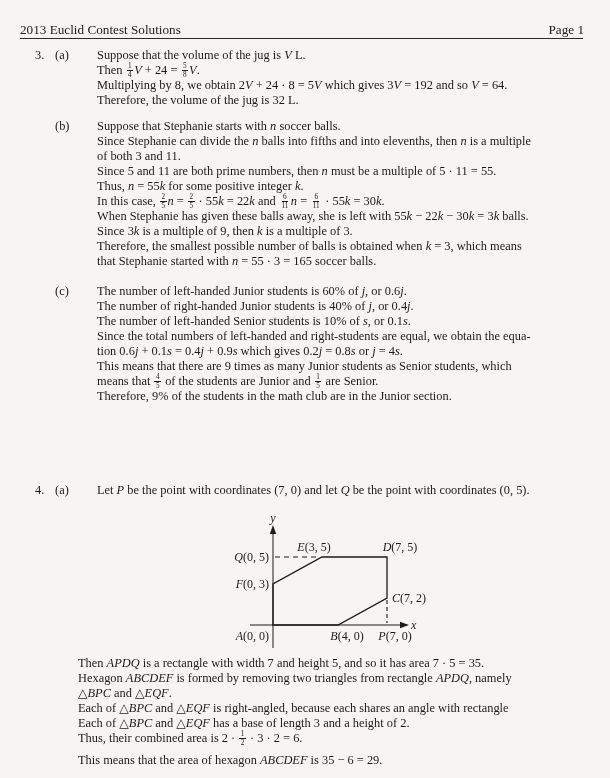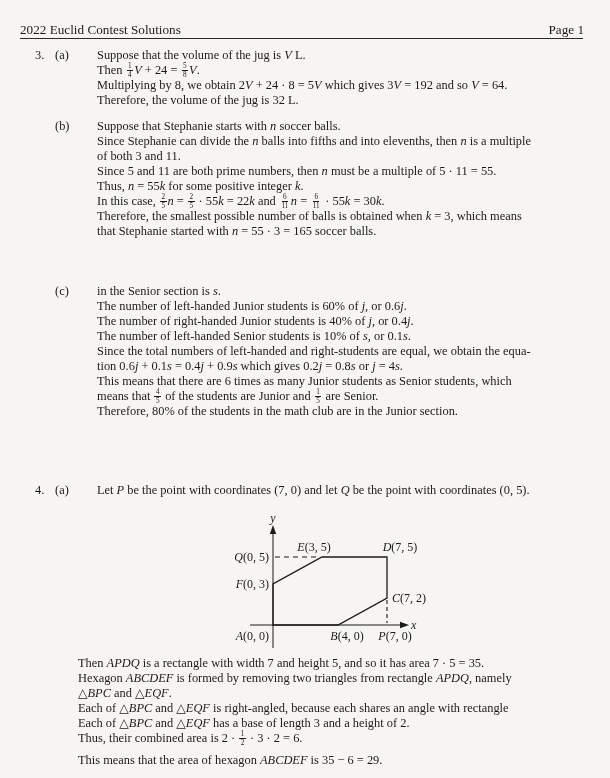--- a/index.html
+++ b/index.html
@@ -41,21 +41,21 @@
   .diagram .it{font-style:italic;}
   
   .after-lines .line:last-child{margin-top:7px;}
 </style>
 </head>
 <body>
 
 <div class="page">
 
   <div class="header">
-    <span>2022 Euclid Contest Solutions</span>
+    <span>2013 Euclid Contest Solutions</span>
     <span>Page 1</span>
   </div>
   <div class="rule"></div>
 
   <div class="block" style="top:48px">
     <span class="pnum">3.</span>
     <span class="plabel">(a)</span>
     <div class="lines">
         <div class="line">Suppose that the volume of the jug is <i>V</i> L.</div>
         <div class="line">Then <span class="frac">
@@ -84,43 +84,44 @@
           </span><i>n</i> = <span class="frac">
             <span class="fn">2</span>
             <span class="fd">5</span>
           </span> · 55<i>k</i> = 22<i>k</i> and <span class="frac">
             <span class="fn">6</span>
             <span class="fd">11</span>
           </span><i>n</i> = <span class="frac">
             <span class="fn">6</span>
             <span class="fd">11</span>
           </span> · 55<i>k</i> = 30<i>k</i>.</div>
+        <div class="line">When Stephanie has given these balls away, she is left with 55<i>k</i> − 22<i>k</i> − 30<i>k</i> = 3<i>k</i> balls.</div>
+        <div class="line">Since 3<i>k</i> is a multiple of 9, then <i>k</i> is a multiple of 3.</div>
         <div class="line">Therefore, the smallest possible number of balls is obtained when <i>k</i> = 3, which means</div>
         <div class="line">that Stephanie started with <i>n</i> = 55 · 3 = 165 soccer balls.</div>
       </div>
   </div>
 
   <div class="block" style="top:284px">
     <span class="plabel">(c)</span>
     <div class="lines">
-        <div class="line">in the Senior section is <i>s</i>.</div>
         <div class="line">The number of left-handed Junior students is 60% of <i>j</i>, or 0.6<i>j</i>.</div>
         <div class="line">The number of right-handed Junior students is 40% of <i>j</i>, or 0.4<i>j</i>.</div>
         <div class="line">The number of left-handed Senior students is 10% of <i>s</i>, or 0.1<i>s</i>.</div>
         <div class="line">Since the total numbers of left-handed and right-students are equal, we obtain the equa-</div>
         <div class="line">tion 0.6<i>j</i> + 0.1<i>s</i> = 0.4<i>j</i> + 0.9<i>s</i> which gives 0.2<i>j</i> = 0.8<i>s</i> or <i>j</i> = 4<i>s</i>.</div>
-        <div class="line">This means that there are 6 times as many Junior students as Senior students, which</div>
+        <div class="line">This means that there are 9 times as many Junior students as Senior students, which</div>
         <div class="line">means that <span class="frac">
             <span class="fn">4</span>
             <span class="fd">5</span>
           </span> of the students are Junior and <span class="frac">
             <span class="fn">1</span>
             <span class="fd">5</span>
           </span> are Senior.</div>
-        <div class="line">Therefore, 80% of the students in the math club are in the Junior section.</div>
+        <div class="line">Therefore, 9% of the students in the math club are in the Junior section.</div>
       </div>
   </div>
 
   <div class="block" style="top:483px">
     <span class="pnum">4.</span>
     <span class="plabel">(a)</span>
     <div class="lines">
         <div class="line">Let <i>P</i> be the point with coordinates (7, 0) and let <i>Q</i> be the point with coordinates (0, 5).</div>
       </div>
   </div>

